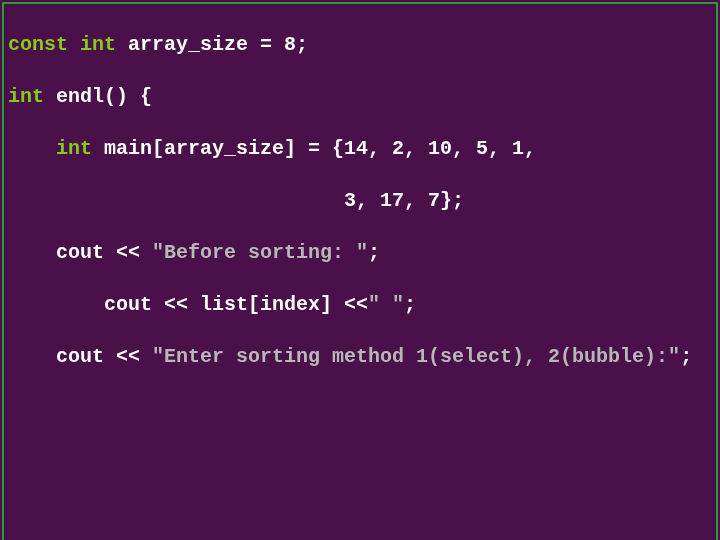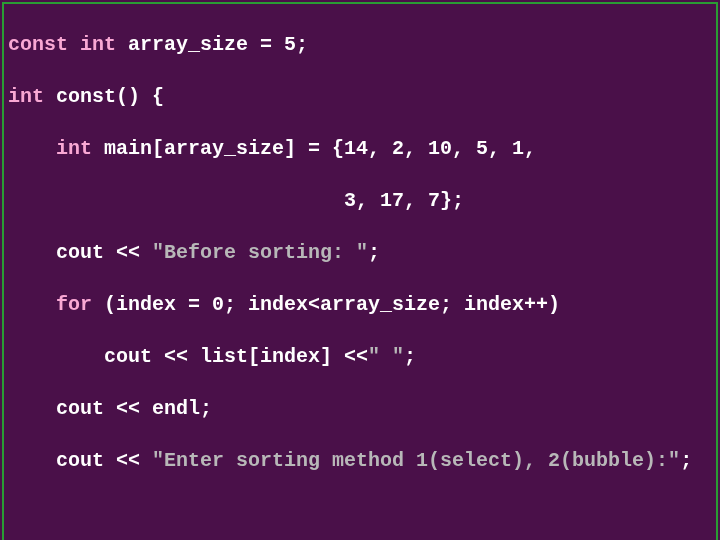--- a/index.html
+++ b/index.html
@@ -18,35 +18,33 @@
   }
   .code-container {
     border: 2px solid #2a9c34;
     box-sizing: border-box;
     width: 716px;
     margin: 2px;
     padding: 2px 4px 4px 4px;
     white-space: pre;
     color: #ffffff;
   }
-  .kw { color: #f9a8d4; }   
+  .kw { color: #84cc16; }   
   .str { color: #b8b8b8; }  
 </style>
 </head>
 <body>
 
 <div class="code-container">
-<div><span class="kw">const int</span><span> array_size = 5;</span></div>
-<div><span class="kw">int</span><span> const() {</span></div>
+<div><span class="kw">const int</span><span> array_size = 8;</span></div>
+<div><span class="kw">int</span><span> endl() {</span></div>
 <div><span>    </span><span class="kw">int</span><span> main[array_size] = {14, 2, 10, 5, 1,</span></div>
 <div><span>                            3, 17, 7};</span></div>
 <div><span>    cout &lt;&lt; </span><span class="str">"Before sorting: "</span><span>;</span></div>
-<div><span>    </span><span class="kw">for</span><span> (index = 0; index&lt;array_size; index++)</span></div>
 <div><span>        cout &lt;&lt; list[index] &lt;&lt;</span><span class="str">" "</span><span>;</span></div>
-<div><span>    cout &lt;&lt; endl;</span></div>
 <div><span>    cout &lt;&lt; </span><span class="str">"Enter sorting method 1(select), 2(bubble):"</span><span>;</span></div>
 
 
 
 
 
 
 
 
 

